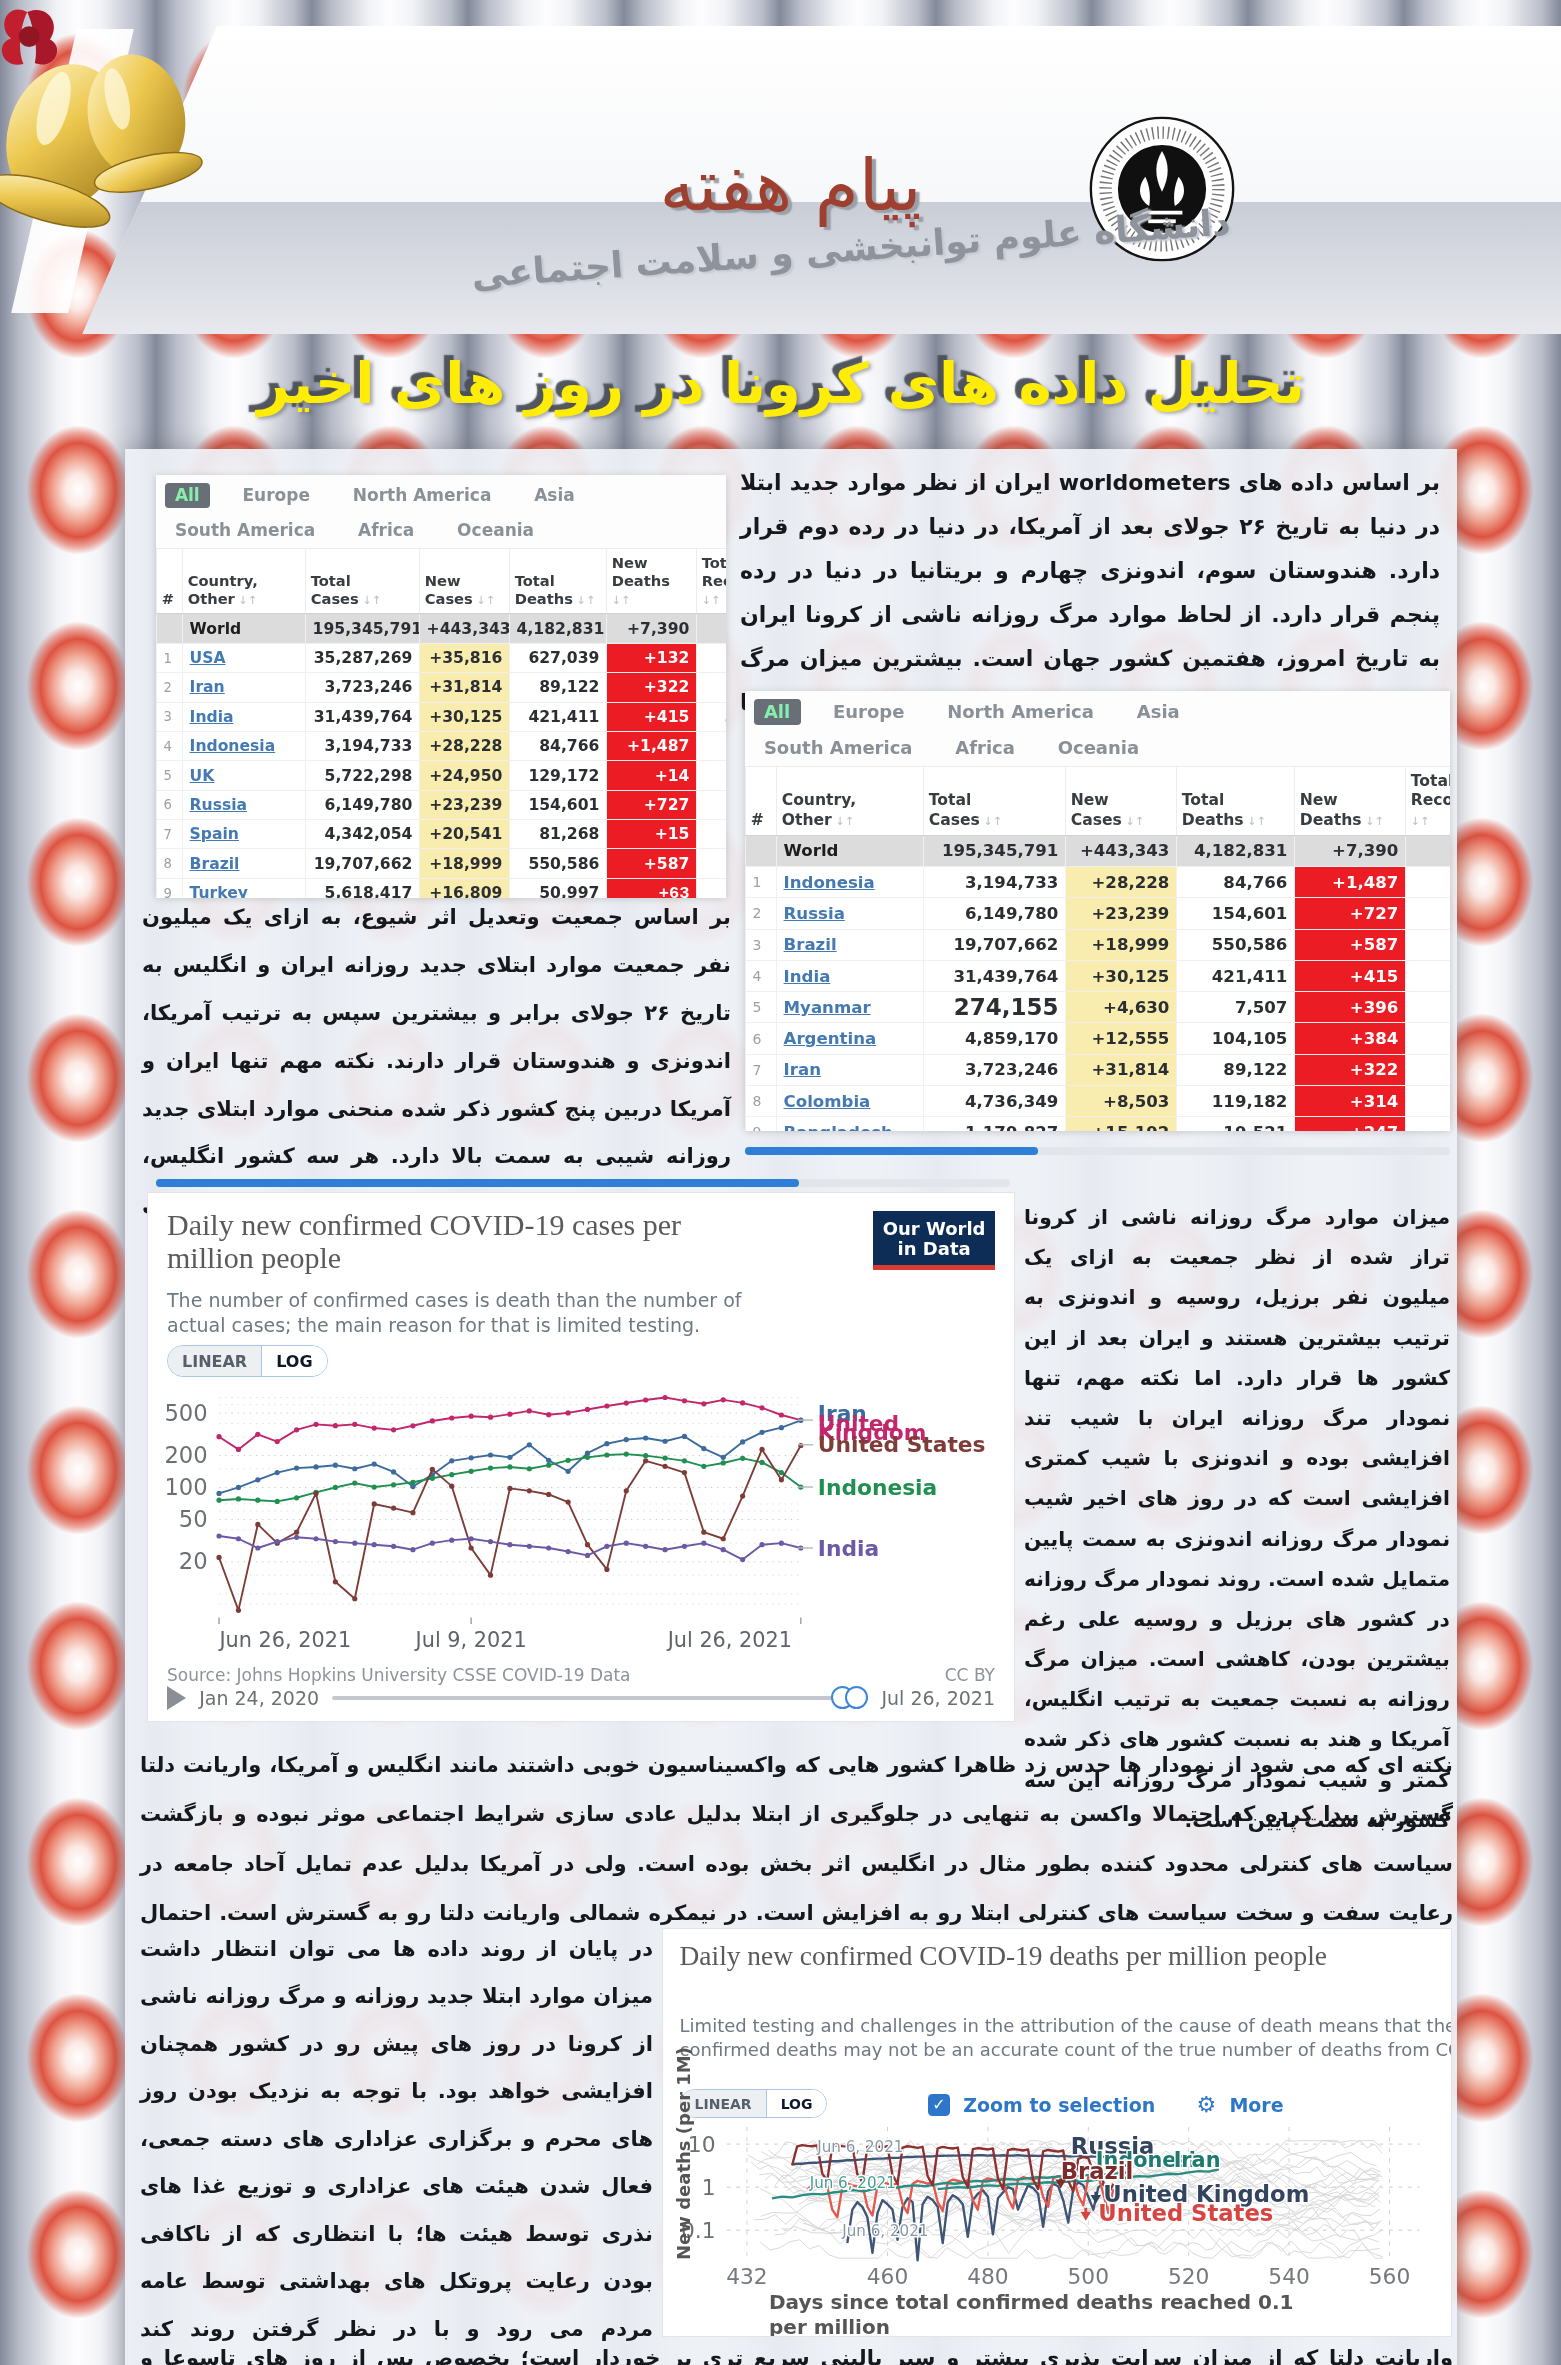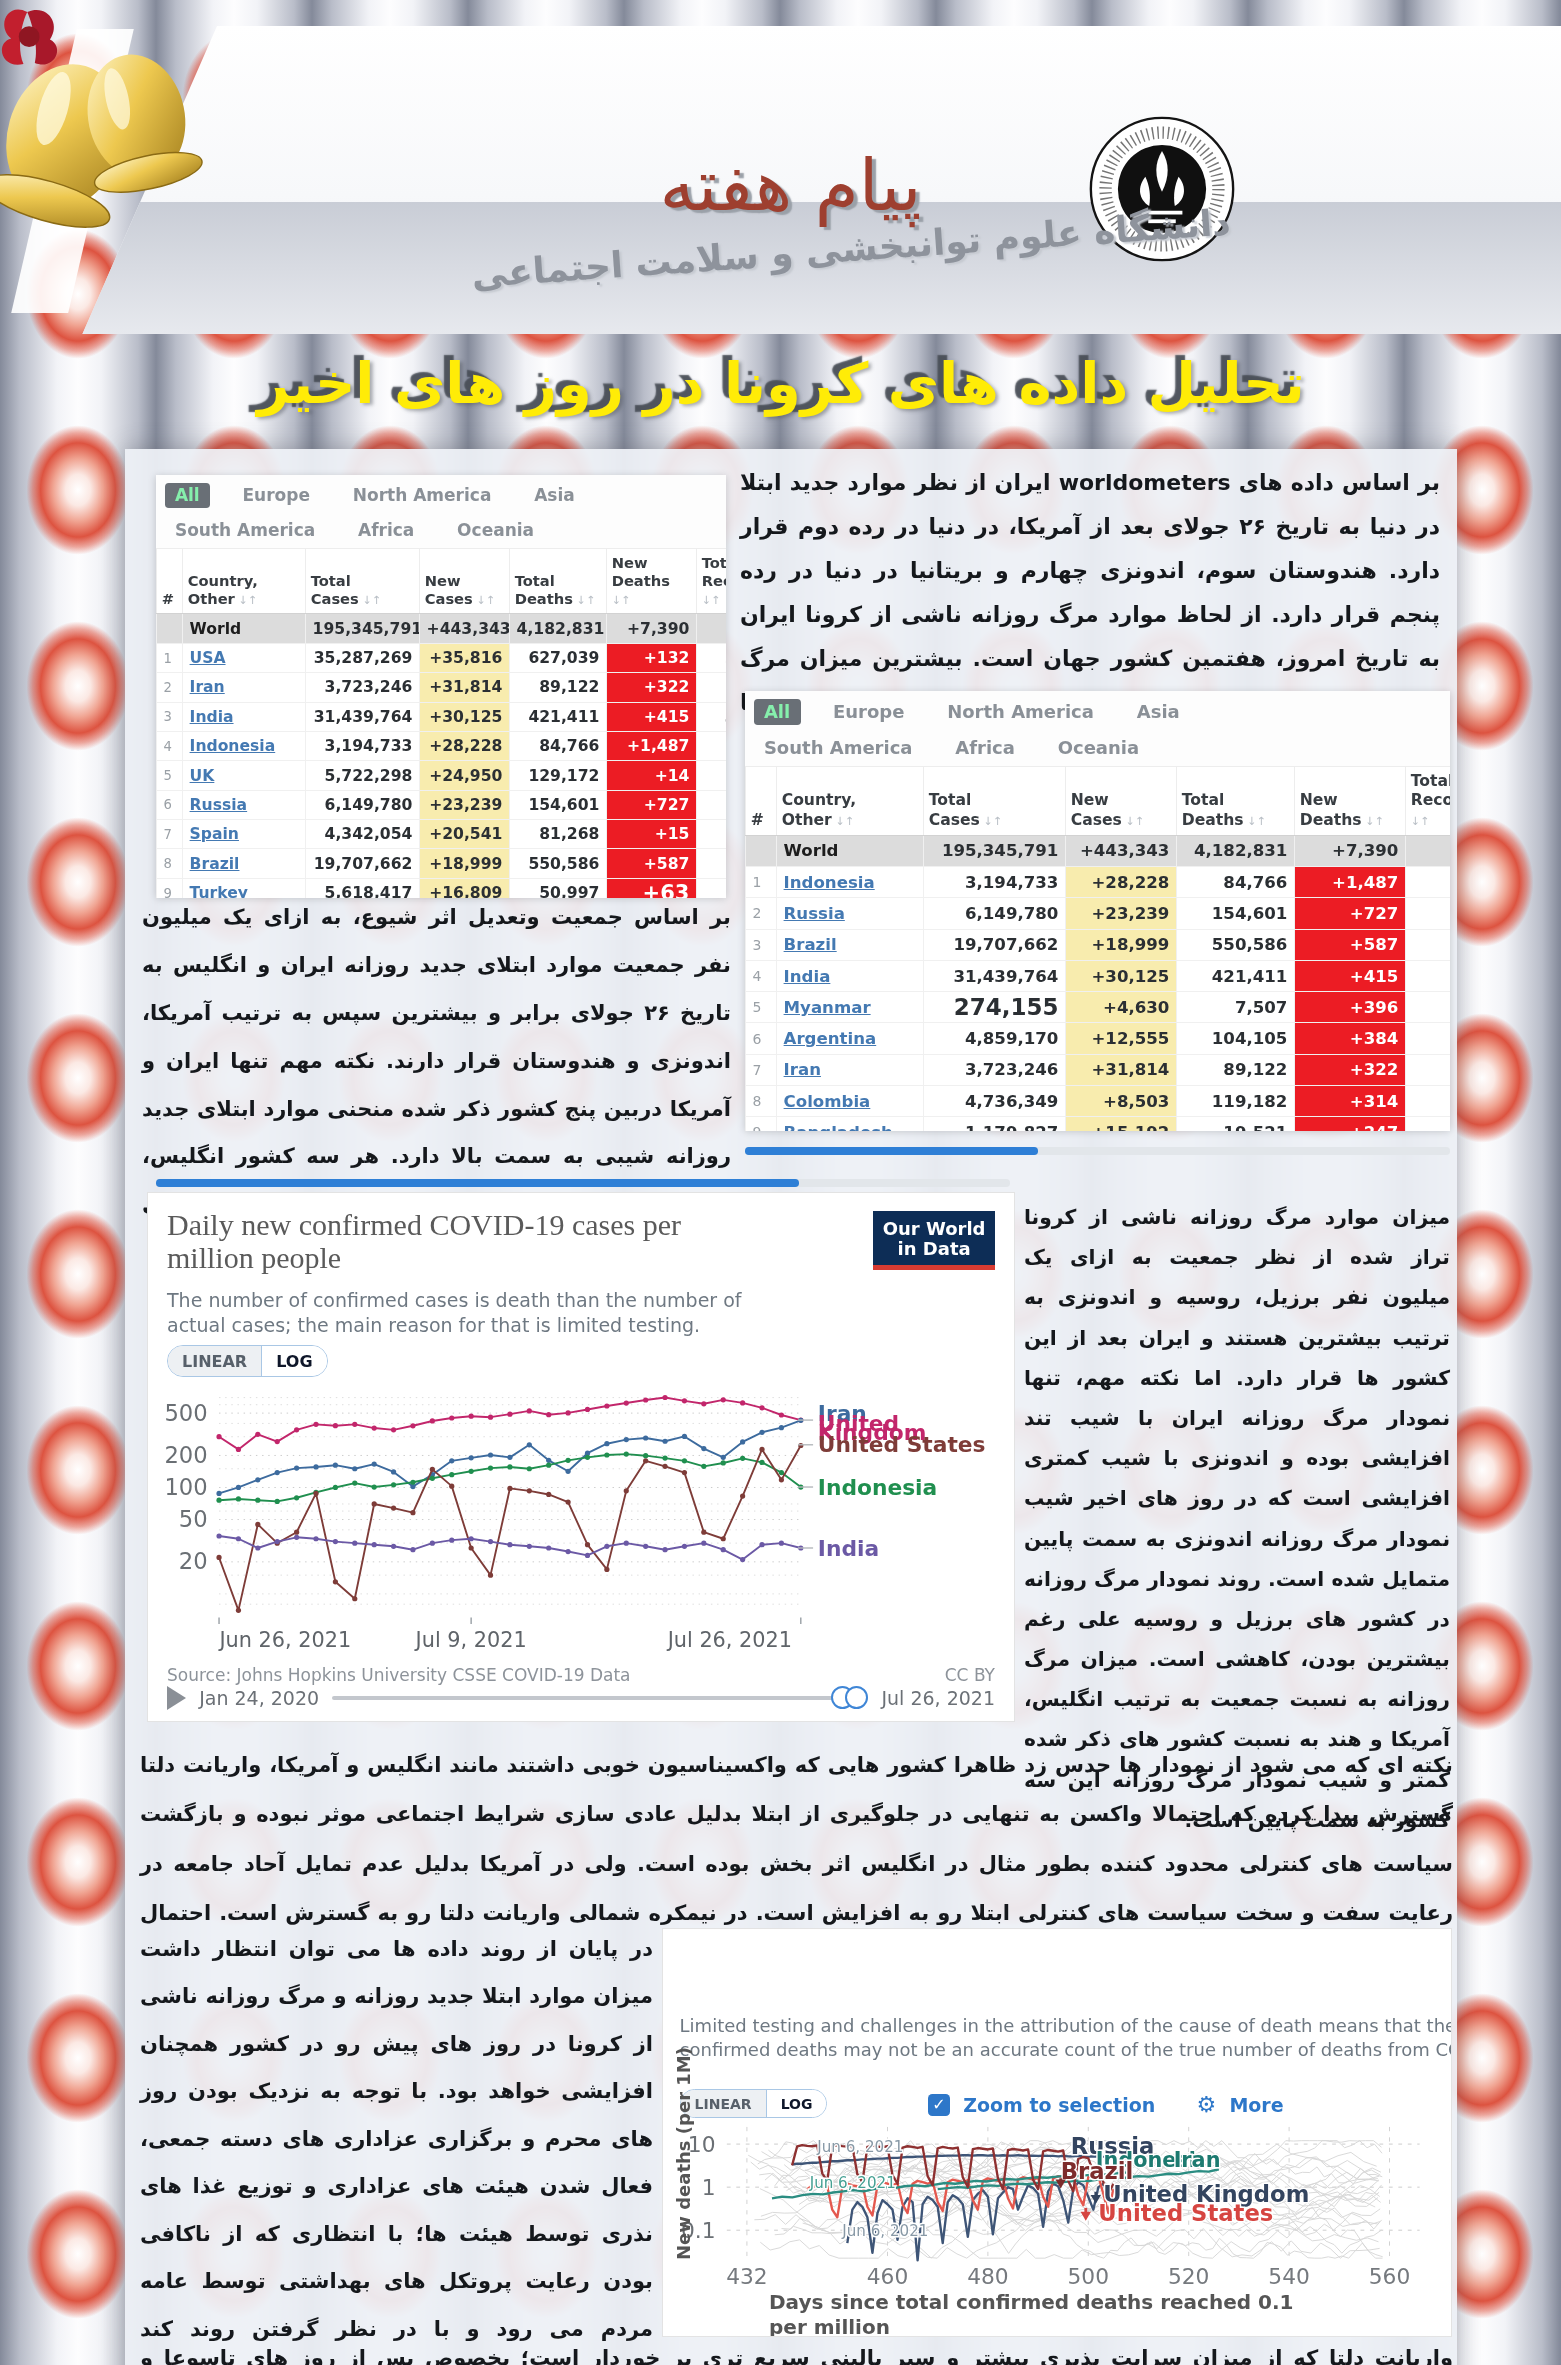--- a/index.html
+++ b/index.html
@@ -241,21 +241,21 @@
             <td style="height: 24.6px; font-size: 15.6px;">550,586</td>
             <td class="nd" style="height: 24.6px; font-size: 15.6px;">+587</td>
             <td style="height: 24.6px; font-size: 15.6px;">18</td>
           </tr>
           <tr>
             <td class="rank" style="height: 24.6px; font-size: 13.2px;">9</td>
             <td class="country" style="height: 24.6px; font-size: 15.6px;">Turkey</td>
             <td style="height: 24.6px; font-size: 15.6px;">5,618,417</td>
             <td class="nc" style="height: 24.6px; font-size: 15.6px;">+16,809</td>
             <td style="height: 24.6px; font-size: 15.6px;">50,997</td>
-            <td class="nd" style="height: 24.6px; font-size: 21px;">+63</td>
+            <td class="nd" style="height: 24.6px; font-size: 17px; font-family: Liberation Mono, monospace;">+63</td>
             <td style="height: 24.6px; font-size: 15.6px;">5</td>
           </tr>
         </tbody>
       </table>
     </div>
 
   <div class="fa" style="left:740px;top:461px;width:700px;height:222px;font-size:22px;line-height:2.0;">بر اساس داده های worldometers ایران از نظر موارد جدید ابتلا در دنیا به تاریخ ۲۶ جولای بعد از آمریکا، در دنیا در رده دوم قرار دارد. هندوستان سوم، اندونزی چهارم و بریتانیا در دنیا در رده پنجم قرار دارد. از لحاظ موارد مرگ روزانه ناشی از کرونا ایران به تاریخ امروز، هفتمین کشور جهان است. بیشترین میزان مرگ روزانه اندونزی، روسیه، برزیل و هندوستان به ترتیب اول تا چهارم قرار دارند.</div>
 
   <div class="wbox" id="t2" style="left:745px;top:691px;width:705px;height:440px;">
       <div class="w-tabs" style="font-size: 18px;">
@@ -624,20 +624,21 @@
     </div>
   </div>
 
   <div class="fa" style="left:1024px;top:1197px;width:426px;height:530px;font-size:20.3px;line-height:1.98;">میزان موارد مرگ روزانه ناشی از کرونا تراز شده از نظر جمعیت به ازای یک میلیون نفر برزیل، روسیه و اندونزی به ترتیب بیشترین هستند و ایران بعد از این کشور ها قرار دارد. اما نکته مهم، تنها نمودار مرگ روزانه ایران با شیب تند افزایشی بوده و اندونزی با شیب کمتری افزایشی است که در روز های اخیر شیب نمودار مرگ روزانه اندونزی به سمت پایین متمایل شده است. روند نمودار مرگ روزانه در کشور های برزیل و روسیه علی رغم بیشترین بودن، کاهشی است. میزان مرگ روزانه به نسبت جمعیت به ترتیب انگلیس، آمریکا و هند به نسبت کشور های ذکر شده کمتر و شیب نمودار مرگ روزانه این سه کشور به سمت پایین است.</div>
 
   <div class="fa" style="left:140px;top:1741px;width:1313px;height:203px;font-size:21px;line-height:2.35;">نکته ای که می شود از نمودار ها حدس زد ظاهرا کشور هایی که واکسیناسیون خوبی داشتند مانند انگلیس و آمریکا، واریانت دلتا گسترش پیدا کرده که احتمالا واکسن به تنهایی در جلوگیری از ابتلا بدلیل عادی سازی شرایط اجتماعی موثر نبوده و بازگشت سیاست های کنترلی محدود کننده بطور مثال در انگلیس اثر بخش بوده است. ولی در آمریکا بدلیل عدم تمایل آحاد جامعه در رعایت سفت و سخت سیاست های کنترلی ابتلا رو به افزایش است. در نیمکره شمالی واریانت دلتا رو به گسترش است. احتمال دارد کشور هایی چون هند، اندونزی و انگلیس قله پیک را رد کرده باشند.</div>
 
   <div class="fa" style="left:140px;top:1926px;width:513px;height:426px;font-size:21px;line-height:2.26;">در پایان از روند داده ها می توان انتظار داشت میزان موارد ابتلا جدید روزانه و مرگ روزانه ناشی از کرونا در روز های پیش رو در کشور همچنان افزایشی خواهد بود. با توجه به نزدیک بودن روز های محرم و برگزاری عزاداری های دسته جمعی، فعال شدن هیئت های عزاداری و توزیع غذا های نذری توسط هیئت ها؛ با انتظاری که از ناکافی بودن رعایت پروتکل های بهداشتی توسط عامه مردم می رود و با در نظر گرفتن روند کند واکسیناسیون کشوری در روز های آتی، افزایش موارد ابتلای روزانه و مرگ در کشور محتمل است.</div>
 
   <div class="chartbox" style="left:662px;top:1928px;width:788px;height:407px;">
+    <div class="c-title" style="left:16.6px;top:12.3px;width:700px;font-size:27.4px;">Daily new confirmed COVID-19 deaths per million people</div>
     <div class="c-sub" style="left:16.6px;top:85px;width:899px;font-size:18px;">Limited testing and challenges in the attribution of the cause of death means that the number of confirmed deaths may not be an accurate count of the true number of deaths from COVID-19.</div>
     <div class="scalepill" style="left:16.6px;top:160px;font-size:14px;">
       <span class="sp-lin">LINEAR</span>
       <span class="sp-log">LOG</span>
     </div>
     <div class="c2controls" style="left:265px;top:163px;font-size:19px;">
       <span class="cb">✓</span>
       <span>Zoom to selection</span>
       <span class="gear" style="margin-left:28px;">⚙</span>
       <span>More</span>

